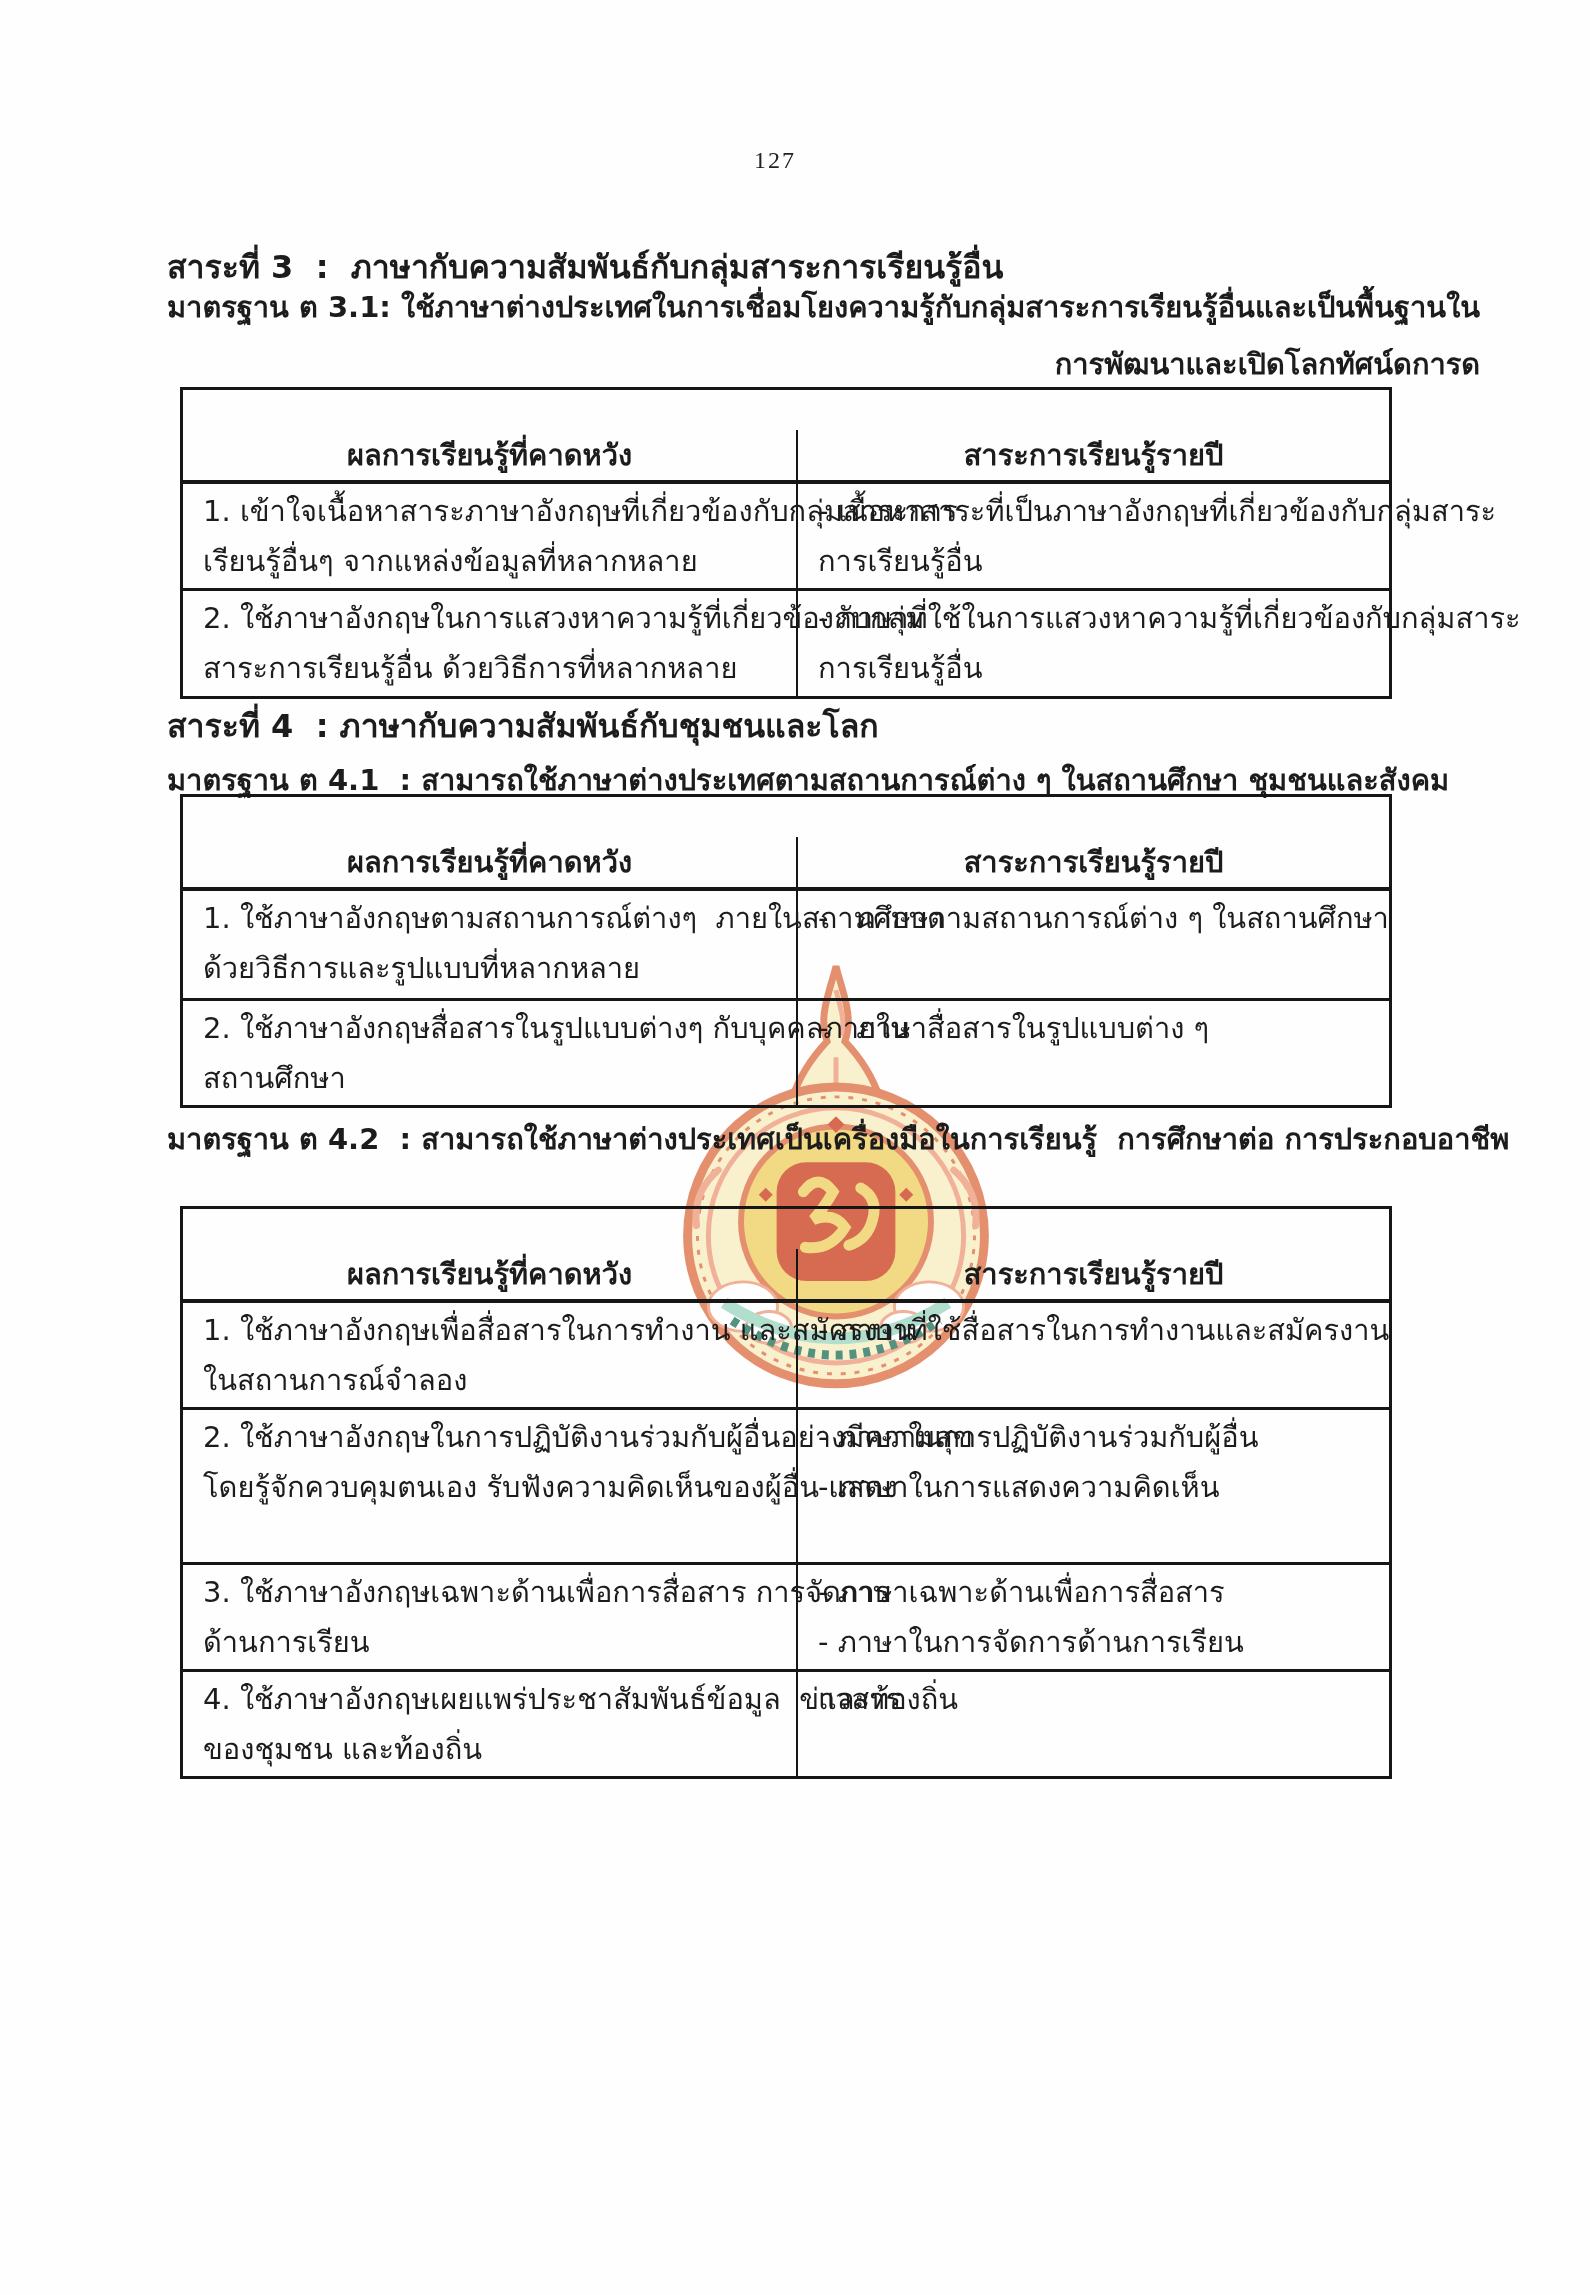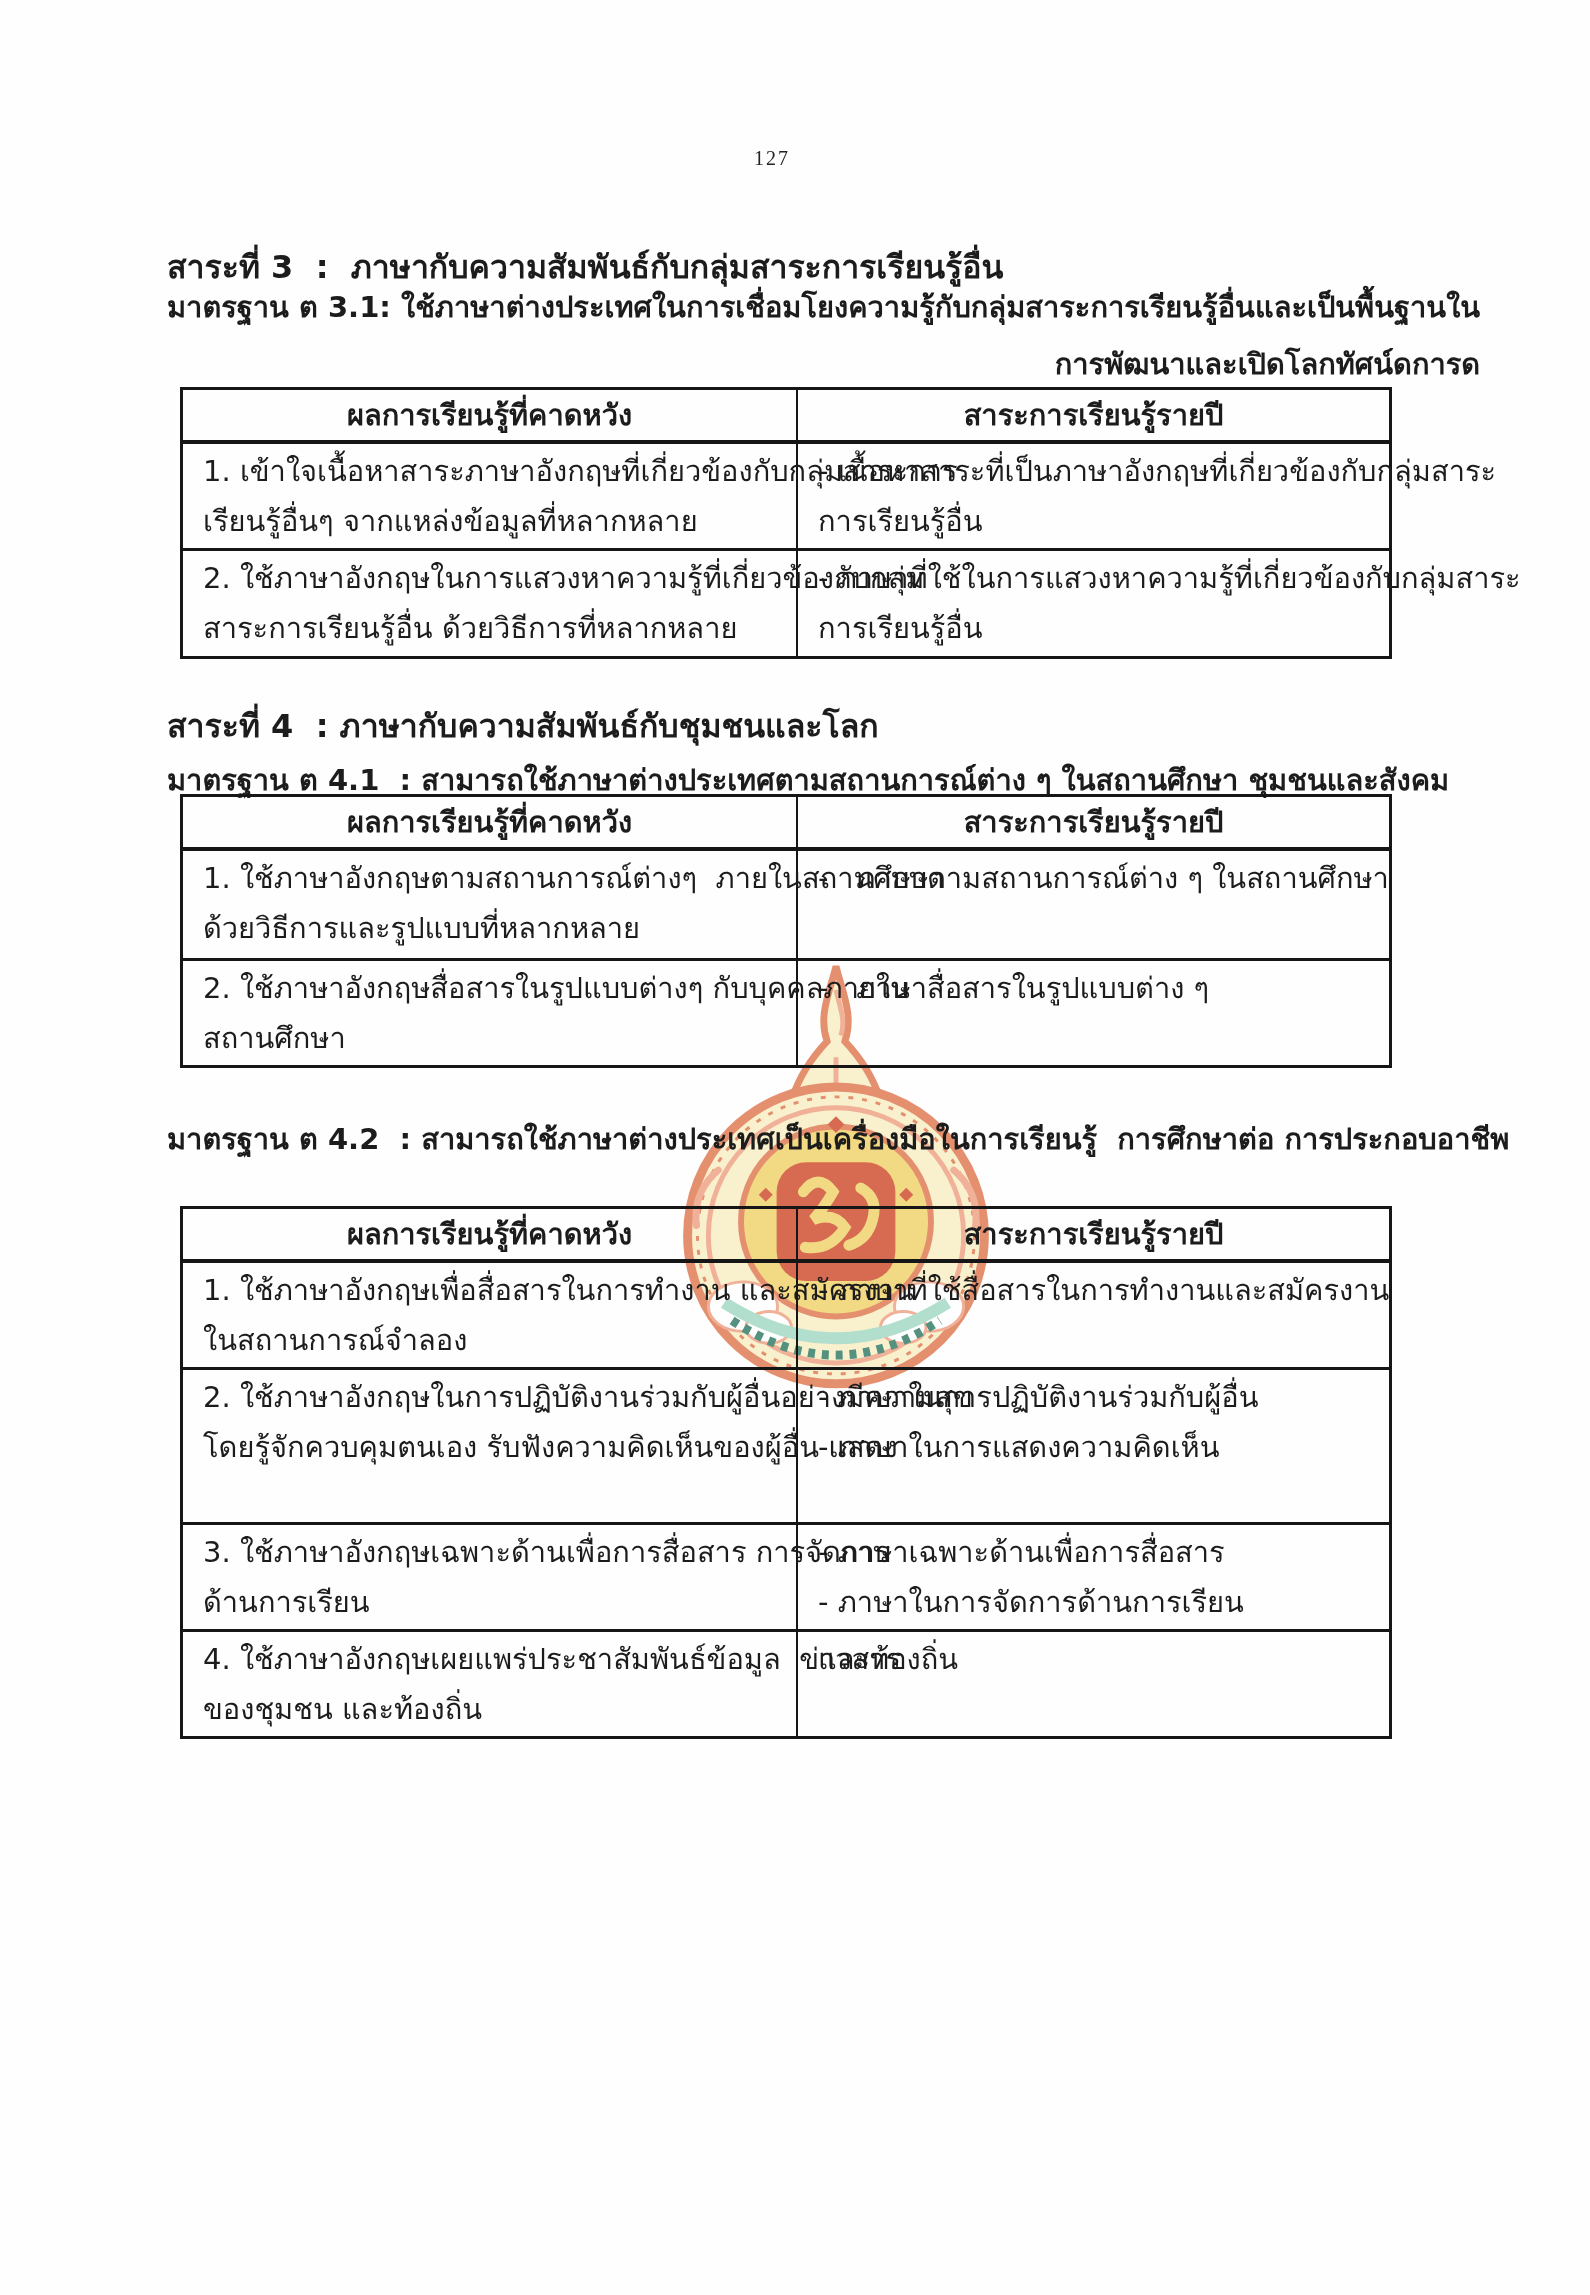--- a/index.html
+++ b/index.html
@@ -9,21 +9,21 @@
     margin:0 auto;
     background:#fefefe;
     overflow:hidden;
     font-family:"DejaVu Sans","Liberation Sans",sans-serif;
     color:#1c1c1c;
     -webkit-font-smoothing:antialiased;
   }
   .page-number{
     position:absolute;left:754px;top:147px;
     font-family:"Liberation Serif","DejaVu Serif",serif;
-    font-size:20px;letter-spacing:2px;color:#222;
+    font-size:24px;letter-spacing:2px;color:#222;
   }
   .heading{
     position:absolute;left:167px;
     font-size:32px;font-weight:bold;white-space:pre;
   }
   .std{
     position:absolute;left:167px;
     font-size:29px;font-weight:bold;text-align:right;
   }
   .std .line{line-height:57px;white-space:pre;}
@@ -31,21 +31,21 @@
   .doc-table{
     position:absolute;left:180px;width:1212px;
     border:3px solid #161616;
     box-sizing:border-box;
     background:transparent;
     font-size:29px;
   }
   .t-head{display:flex;border-bottom:4px solid #161616;font-weight:bold;}
   .t-head .t-cell{
     display:flex;align-items:center;justify-content:center;
-    padding:2px 10px;box-sizing:border-box;
+    padding:2px 10px;box-sizing:border-box;margin-top:40px;
   }
   .t-row{display:flex;border-bottom:3px solid #161616;}
   .doc-table .t-row:last-child{border-bottom:none;}
   .t-cell{box-sizing:border-box;}
   .c1{width:51%;border-right:2px solid #161616;}
   .c2{width:49%;}
   .t-row .t-cell{padding:2px 16px 2px 20px;}
   .t-row .line{line-height:50px;white-space:pre;}
   .watermark{
     position:absolute;left:649px;top:962px;

